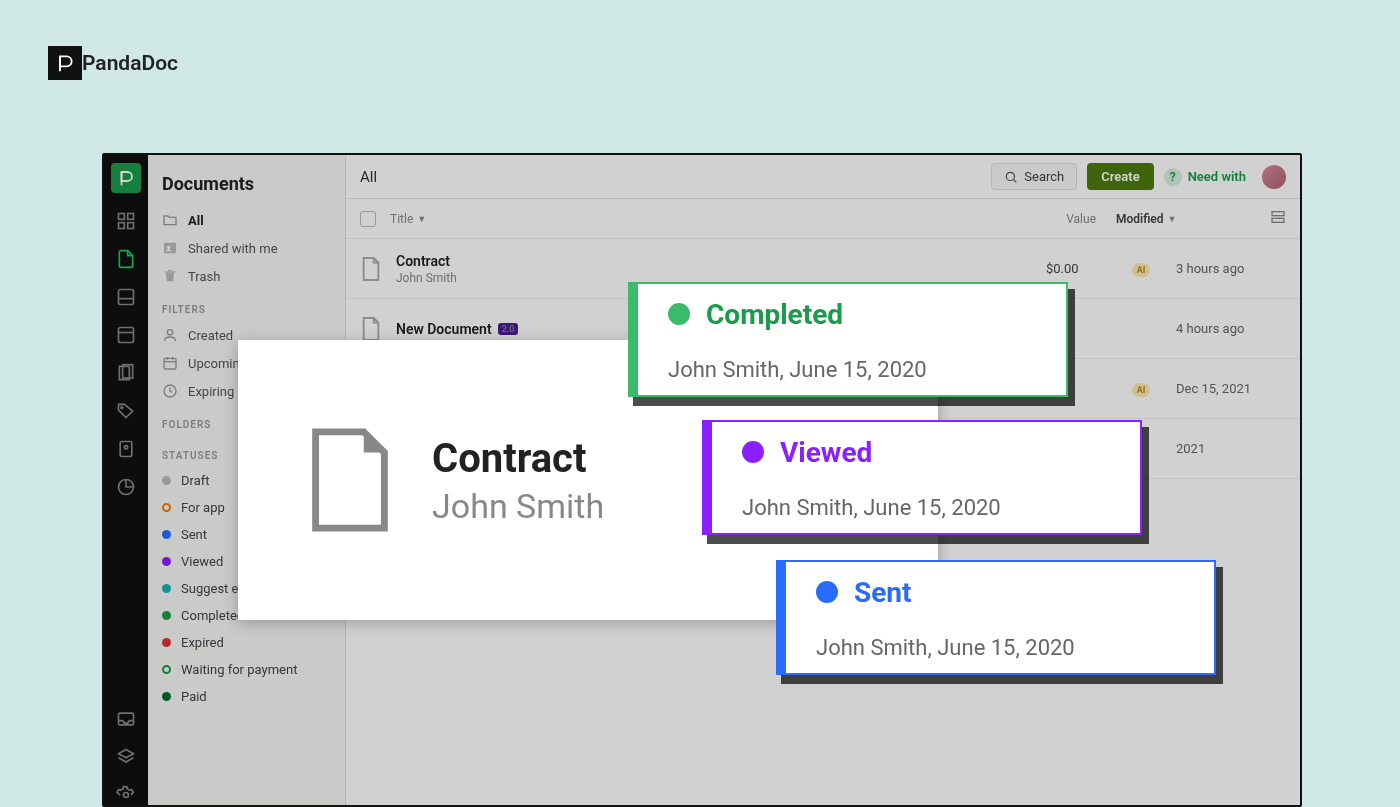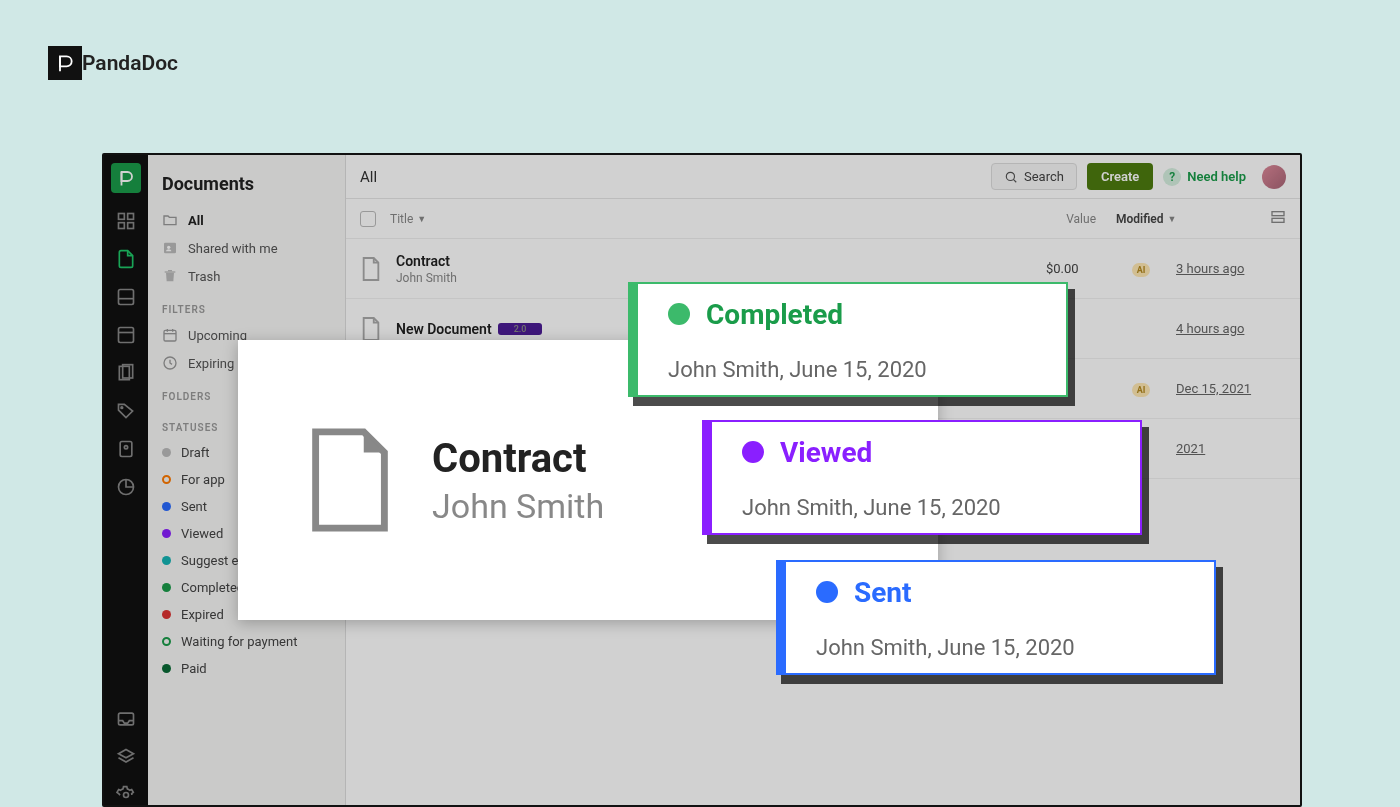--- a/index.html
+++ b/index.html
@@ -52,22 +52,22 @@
 .listhdr .col-view { width:30px; text-align:right;}
 
 .row { height: 60px; border-bottom:1px solid #f1f1f1; display:flex; align-items:center; padding: 0 14px; font-size:13px; }
 .row .di { width:22px;height:26px; margin-right:14px; }
 .row .rtxt { flex:1; }
 .row .rtitle { font-size:14px; font-weight:600; color:#222; display:flex;align-items:center;gap:6px;}
 .row .rsub { font-size:12px; color:#888; margin-top:2px;}
 .row .rval { width:80px; text-align:left; color:#444;}
 .row .rbadge { width:30px; text-align:center;}
 .row .rbadge span { background:#ffe8b3; color:#b58a1f; font-size:9px; font-weight:700; padding:2px 5px; border-radius:8px;}
-.row .rtime { width:130px; padding-left:20px; color:#666;text-decoration:underline;}
-.ver-badge { font-size:9px; background:#4c1d95; color:#888; padding:1px 16px; border-radius:3px; font-weight:600;text-align:center;}
+.row .rtime { width:130px; padding-left:20px; color:#666;}
+.ver-badge { font-size:9px; background:#4c1d95; color:#888; padding:1px 4px; border-radius:3px; font-weight:600;text-align:center;}
 
 
 .card { position:absolute; background:#fff; box-shadow: 6px 8px 0 1px rgba(0,0,0,0.7); border:2px solid; z-index:10; }
 .card-big { top: 340px; left: 238px; width: 700px; height: 280px; border-color:#fff; border: none; box-shadow: 0 3px 14px rgba(0,0,0,0.25); display:flex; align-items:center; padding: 0 40px 0 70px; gap:40px;}
 .card-big .doc-icon { width: 84px; height: 110px; }
 .card-big .bt { font-size:40px; font-weight:700; color:#222;}
 .card-big .bs { font-size:34px; color:#888; margin-top:4px;}
 
 .status-card { width: 440px; height: 115px; padding: 20px 30px; display:flex; flex-direction:column; justify-content:center; }
 .status-card .sc-top { display:flex; align-items:center; gap:16px;}
@@ -196,20 +196,27 @@
     <div class="side-item">
       <span class="mi"><svg viewBox="0 0 24 24" fill="currentColor">
             <path d="M6 7h12l-1 13H7z" fill="#bbb"></path>
             <rect x="4" y="5" width="16" height="2" fill="#bbb"></rect>
             <rect x="9" y="3" width="6" height="2" fill="#bbb"></rect>
           </svg></span>
       <span>Trash</span>
     </div>
 
     <div class="side-hdr">FILTERS</div>
+    <div class="side-item">
+        <span class="mi"><svg viewBox="0 0 24 24" fill="none" stroke="currentColor" stroke-width="2">
+            <circle cx="12" cy="8" r="4"></circle>
+            <path d="M4 21c0-4 4-6 8-6s8 2 8 6"></path>
+          </svg></span>
+        <span>Created</span>
+      </div>
     <div class="side-item">
         <span class="mi"><svg viewBox="0 0 24 24" fill="none" stroke="currentColor" stroke-width="2">
             <rect x="3" y="5" width="18" height="16" rx="2"></rect>
             <line x1="3" y1="10" x2="21" y2="10"></line>
             <line x1="8" y1="3" x2="8" y2="7"></line>
             <line x1="16" y1="3" x2="16" y2="7"></line>
           </svg></span>
         <span>Upcoming</span>
       </div>
     <div class="side-item">
@@ -267,21 +274,21 @@
       <div class="search-btn">
         <svg width="14" height="14" viewBox="0 0 24 24" fill="none" stroke="#555" stroke-width="2">
             <circle cx="11" cy="11" r="7"></circle>
             <line x1="21" y1="21" x2="16" y2="16"></line>
           </svg>
         <span>Search</span>
       </div>
       <button class="create-btn">Create</button>
       <div class="help-btn">
         <span class="hq">?</span>
-        <span>Need help</span>
+        <span>Need with</span>
       </div>
       <div class="avatar"></div>
     </div>
 
     <div class="listhdr">
       <div class="chk"></div>
       <div class="col-title">
           <span>Title</span>
           <span class="tri">▼</span>
         </div>

